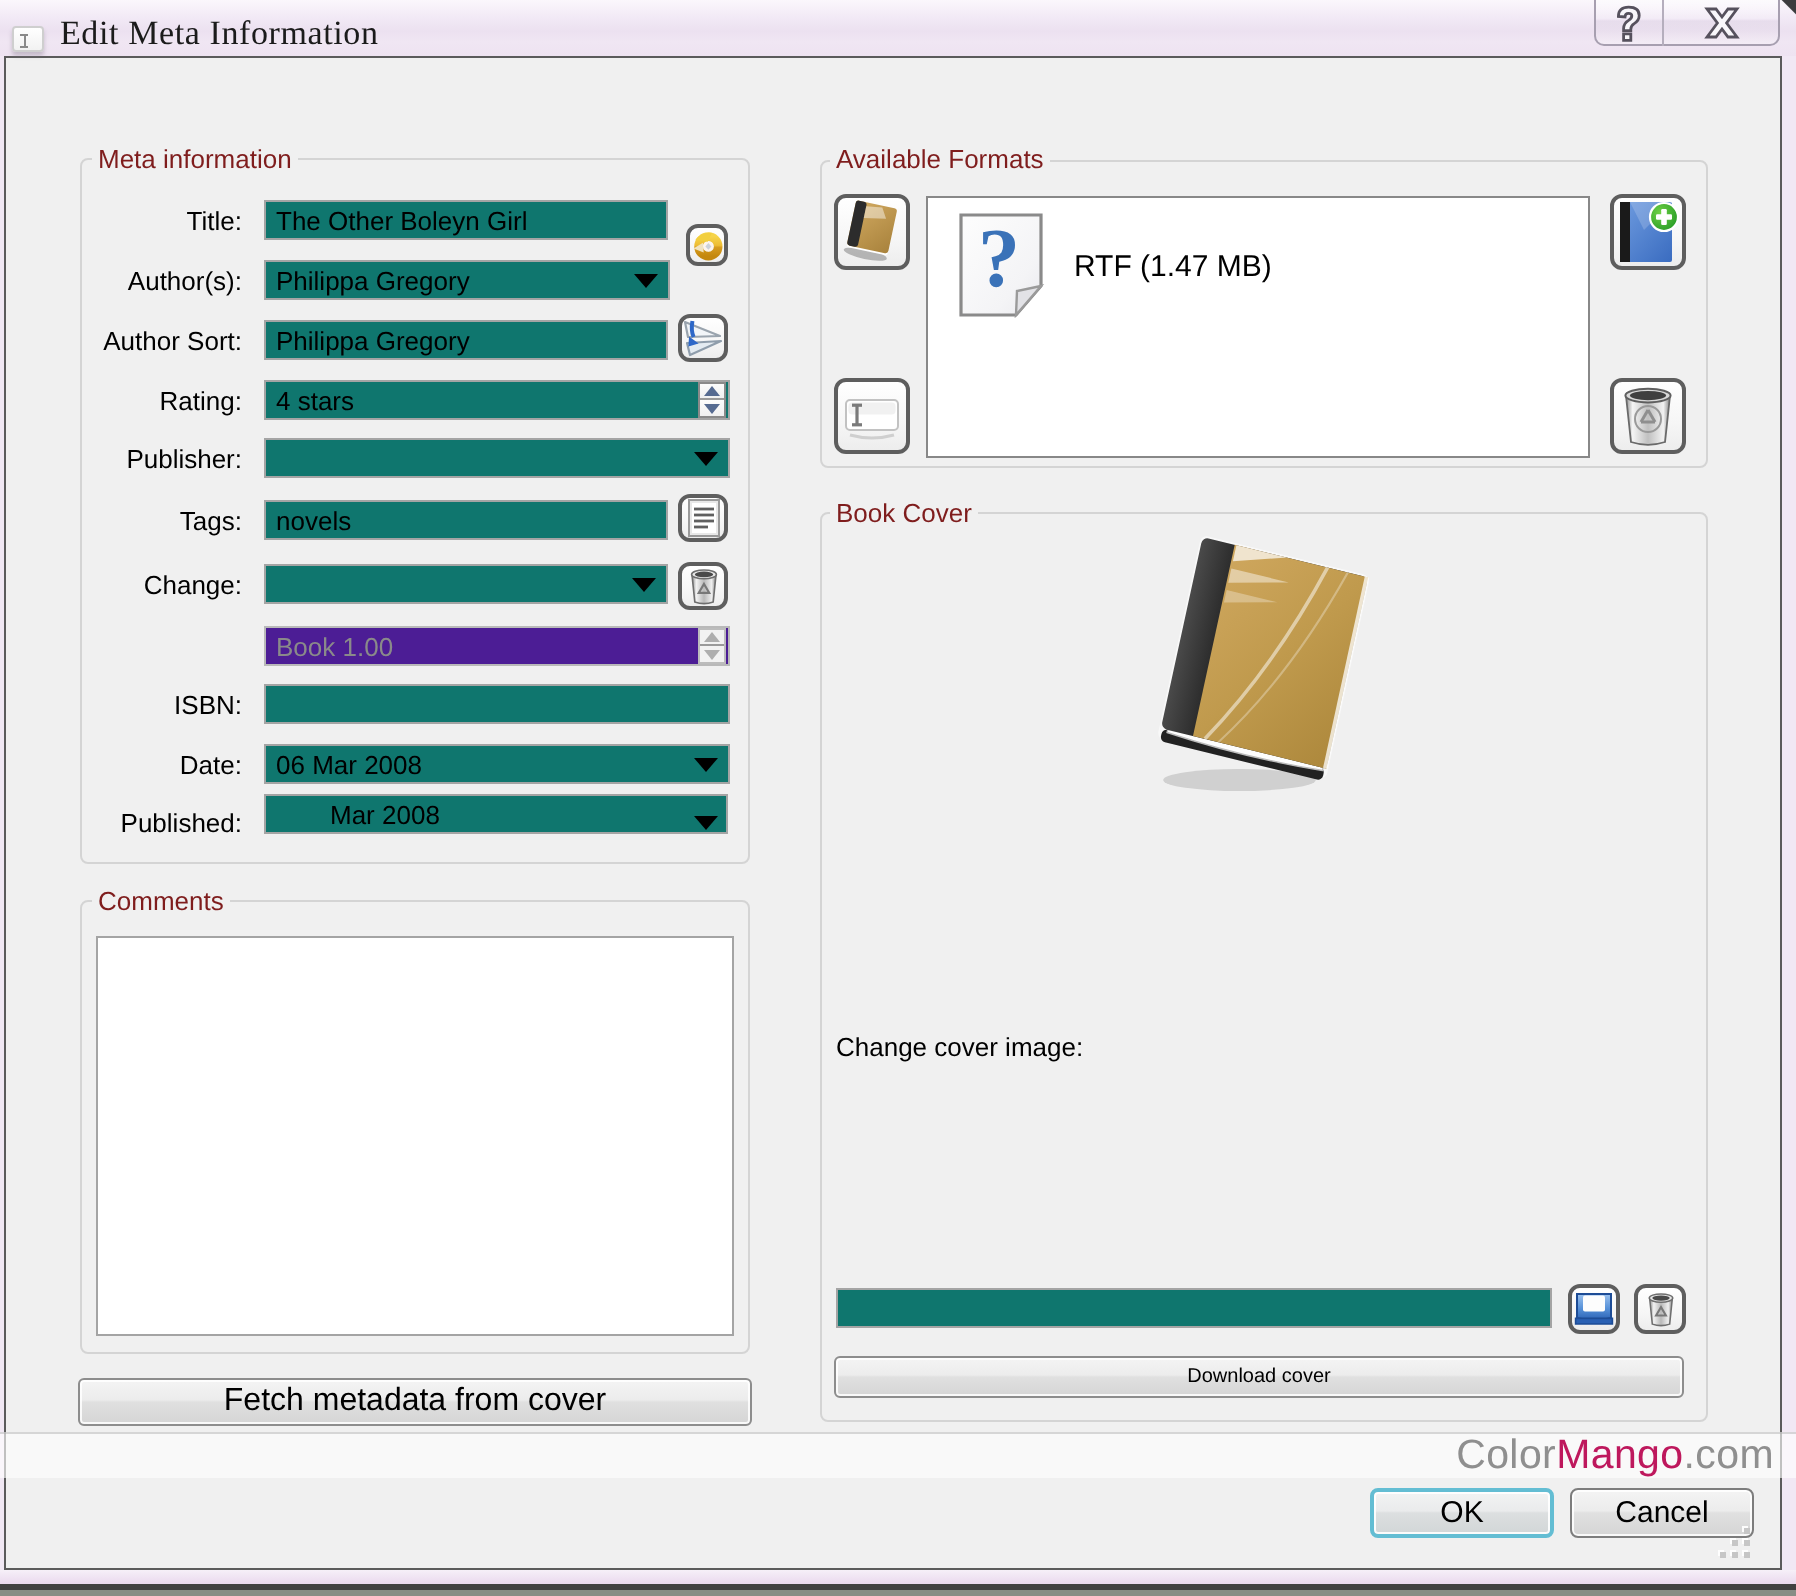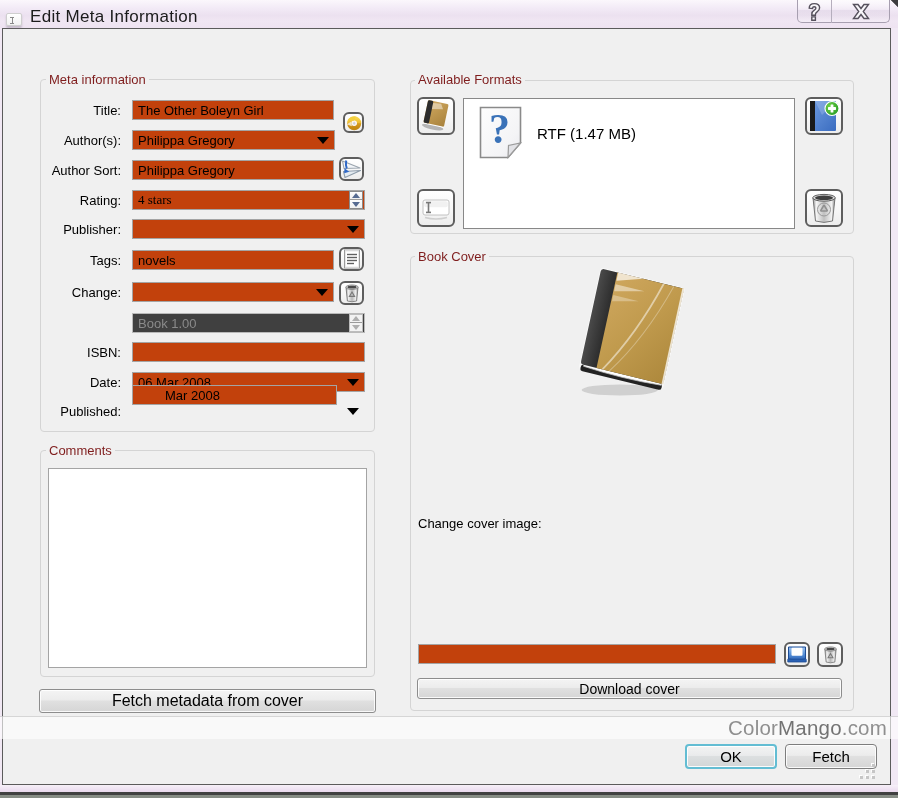--- a/index.html
+++ b/index.html
@@ -7,51 +7,51 @@
 body { position:relative; font-family:"Liberation Sans", sans-serif; background:#f1e8f4; }
 .abs { position:absolute; }
 
 
 #titlebar { left:0; top:0; width:898px; height:28px;
   background:linear-gradient(#fbf7fc, #f2eaf6 30%, #ece1f0 55%, #f0e6f3 75%, #eee3f1);
 }
 #tbicon { left:6px; top:13px; width:16px; height:13px; background:linear-gradient(#ffffff,#f2f2f2); border:1px solid #cfcfcf; border-radius:2px; box-shadow:0 2px 2px rgba(120,110,130,.35); }
 #tbicon:before { content:""; position:absolute; left:3px; top:2.5px; width:4px; height:1px; background:#8a8a8a; box-shadow:0 6px 0 #8a8a8a; }
 #tbicon:after { content:""; position:absolute; left:4.5px; top:2.5px; width:1px; height:7.5px; background:#8a8a8a; }
-#tbtitle { left:30px; top:7px; font-size:17px; letter-spacing:.3px; color:#1b1b1b; }
+#tbtitle { left:30px; top:7px; font-size:17px; letter-spacing:.3px; color:#1b1b1b;font-family:Liberation Serif, serif; }
 #caption-btns { left:797px; top:-1px; width:93px; height:24px; border:1px solid #a79fb0; border-top:none; border-radius:0 0 5px 5px; background:linear-gradient(rgba(255,255,255,.55), rgba(255,255,255,.1) 45%, rgba(190,175,200,.18) 50%, rgba(255,255,255,.25)); }
 #caption-div { left:831px; top:0; width:1px; height:23px; background:#b5aebd; }
 #topright-dark { right:0; top:0; width:9px; height:9px; background:linear-gradient(45deg, transparent 58%, #3c3c3e 62%); }
 
 #content { left:2px; top:28px; width:889px; height:757px; background:#f0f0f0; border:1.5px solid #5b5b5b; }
 
 
 #bot-lav { left:0; top:785px; width:898px; height:7px; background:linear-gradient(#f6f0f8,#ead9ee); }
 #bot-dark { left:0; top:792px; width:898px; height:3px; background:#414141; }
 #bot-gray { left:0; top:795px; width:898px; height:3px; background:#878d85; }
 
 
 .gb { border:1px solid #d4d4d4; border-radius:4px; }
 .gblbl { font-size:13px; color:#7f1d1d; background:#f0f0f0; padding:0 3px; }
 .lbl { font-size:13px; color:#000; text-align:right; width:103px; left:18px; }
-.inp { background:#c2410c; border:1px solid #a4a4a4; font-size:13px; color:#000; padding:0 5px; display:flex; align-items:center; }
+.inp { background:#0f766e; border:1px solid #a4a4a4; font-size:13px; color:#000; padding:0 5px; display:flex; align-items:center; }
 .arrow { position:absolute; width:0; height:0; border-left:6.5px solid transparent; border-right:6.5px solid transparent; border-top:7px solid #000; }
 .tb { border:2px solid #5e5e5e; border-radius:6px; background:linear-gradient(#ffffff,#f6f6f6 60%,#ededed); display:flex; align-items:center; justify-content:center; }
 .vbtn { border:1px solid #8d8d8d; border-radius:3px; background:linear-gradient(#f4f4f4,#ececec 45%,#e0e0e0 50%,#d5d5d5); box-shadow:inset 0 0 0 1px rgba(255,255,255,.85); display:flex; align-items:center; justify-content:center; font-size:15px; color:#000; }
 .spinbox { position:absolute; right:1px; top:0px; width:14px; bottom:0px; border:1.5px solid #8a8a8a; background:#fff; }
 .spinbtn { position:absolute; left:0; width:100%; height:50%; background:linear-gradient(#fcfcfc,#f0f0f0); display:flex; align-items:center; justify-content:center; }
 .sb-up { top:0; border-bottom:1px solid #9a9a9a; }
 .sb-dn { bottom:0; }
 .tri-up { width:0; height:0; border-left:4.5px solid transparent; border-right:4.5px solid transparent; border-bottom:5.5px solid #566b91; }
 .tri-dn { width:0; height:0; border-left:4.5px solid transparent; border-right:4.5px solid transparent; border-top:5.5px solid #566b91; }
 
 
 #wmband { left:0; top:716px; width:898px; height:23px; background:rgba(255,255,255,.62); border-top:1px solid rgba(170,170,170,.45); }
 #wmtext { right:11px; top:716px; font-size:20.5px; line-height:23px; color:#8f8f8f; letter-spacing:.2px; }
-#wmtext .mango { color:#737373; }
+#wmtext .mango { color:#be185d; }
 
 
 .grip { width:3px; height:3px; background:#c6c6c6; position:absolute; box-shadow:-1px -1px 0 rgba(255,255,255,.9); }
 </style>
 </head>
 <body>
 
 <div class="abs" id="content"></div>
 
 <div class="abs gb" style="left:40px; top:79px; width:335px; height:353px;"></div>
@@ -61,21 +61,21 @@
 <div class="abs inp" style="left:132px; top:100px; width:202px; height:20px;">The Other Boleyn Girl</div>
 
 <div class="abs lbl" style="top:133px;">Author(s):</div>
 <div class="abs inp" style="left:132px; top:130px; width:203px; height:20px;">Philippa Gregory</div>
 <div class="abs arrow" style="left:317px; top:137px;"></div>
 
 <div class="abs lbl" style="top:163px;">Author Sort:</div>
 <div class="abs inp" style="left:132px; top:160px; width:202px; height:20px;">Philippa Gregory</div>
 
 <div class="abs lbl" style="top:193px;">Rating:</div>
-<div class="abs inp" style="left:132px; top:190px; width:233px; height:20px;font-family:Liberation Serif, serif;">4 stars
+<div class="abs inp" style="left:132px; top:190px; width:233px; height:20px;">4 stars
   <span class="spinbox">
       <span class="spinbtn sb-up">
         <span class="tri-up"></span>
       </span>
       <span class="spinbtn sb-dn">
         <span class="tri-dn"></span>
       </span>
     </span>
 </div>
 
@@ -83,40 +83,40 @@
 <div class="abs inp" style="left:132px; top:219px; width:233px; height:20px;"></div>
 <div class="abs arrow" style="left:347px; top:226px;"></div>
 
 <div class="abs lbl" style="top:253px;">Tags:</div>
 <div class="abs inp" style="left:132px; top:250px; width:202px; height:20px;">novels</div>
 
 <div class="abs lbl" style="top:285px;">Change:</div>
 <div class="abs inp" style="left:132px; top:282px; width:202px; height:20px;"></div>
 <div class="abs arrow" style="left:316px; top:289px;"></div>
 
-<div class="abs inp" style="left:132px; top:313px; width:233px; height:20px; background:#404040; border-color:#b9b9b9; color:#8a8a8a;">Book 1.00
+<div class="abs inp" style="left:132px; top:313px; width:233px; height:20px; background:#4c1d95; border-color:#b9b9b9; color:#8a8a8a;">Book 1.00
   <span class="spinbox" style="border-color:#bcbcbc; background:#f4f4f4;">
       <span class="spinbtn sb-up" style="background:#f2f2f2;">
         <span class="tri-up" style="border-bottom-color:#aeaeae;"></span>
       </span>
       <span class="spinbtn sb-dn" style="background:#f2f2f2;">
         <span class="tri-dn" style="border-top-color:#aeaeae;"></span>
       </span>
     </span>
 </div>
 
 <div class="abs lbl" style="top:345px;">ISBN:</div>
 <div class="abs inp" style="left:132px; top:342px; width:233px; height:20px;"></div>
 
 <div class="abs lbl" style="top:375px;">Date:</div>
 <div class="abs inp" style="left:132px; top:372px; width:233px; height:20px;">06 Mar 2008</div>
 <div class="abs arrow" style="left:347px; top:379px;"></div>
 
 <div class="abs lbl" style="top:404px;">Published:</div>
-<div class="abs inp" style="left:132px; top:385px; width:205px; height:20px;padding-left:32px;">Mar 2008</div>
+<div class="abs inp" style="left:132px; top:397px; width:232px; height:20px;padding-left:32px;">Mar 2008</div>
 <div class="abs arrow" style="left:347px; top:408px;"></div>
 
 <div class="abs tb" style="left:343px; top:112px; width:21px; height:21px;" id="btn-swap">
   <svg width="16" height="16" viewBox="0 0 17 17">
     <defs>
         <linearGradient id="og" x1="0" y1="0" x2="0" y2="1">
       <stop offset="0" stop-color="#f6d44a"></stop>
           <stop offset=".45" stop-color="#edbc33"></stop>
           <stop offset=".55" stop-color="#d69b1e"></stop>
           <stop offset="1" stop-color="#c4880f"></stop>
@@ -322,27 +322,27 @@
           <stop offset=".82" stop-color="#efefef"></stop>
           <stop offset="1" stop-color="#848484"></stop>
         </linearGradient>
       </defs>
     <path d="M3 4.5 L15 4.5 L13.6 18 Q9 19.6 4.4 18 Z" fill="url(#tg3)" stroke="#6e6e6e" stroke-width=".8"></path>
     <ellipse cx="9" cy="4.2" rx="6.2" ry="2.2" fill="#e8e8e8" stroke="#6e6e6e" stroke-width=".8"></ellipse>
     <ellipse cx="9" cy="4.2" rx="4.6" ry="1.4" fill="#4a4a4a"></ellipse>
     <path d="M9 9 l2.6 4.4 h-5.2 Z" fill="none" stroke="#787878" stroke-width="1.1"></path>
   </svg>
 </div>
-<div class="abs vbtn" style="left:417px; top:678px; width:425px; height:21px; font-size:14px;">Download cover</div>
+<div class="abs vbtn" style="left:417px; top:678px; width:425px; height:21px; font-size:10px;">Download cover</div>
 
 <div class="abs" id="wmband"></div>
 <div class="abs" id="wmtext">Color<span class="mango">Mango</span>.com</div>
 
 <div class="abs" id="okbtn" style="left:685px; top:744px; width:92px; height:25px; border:2px solid #63bdd3; border-radius:4px; background:linear-gradient(#f2f3f3,#eaebec 45%,#dcdfe0 50%,#d2d6d7); box-shadow:inset 0 0 0 1px rgba(255,255,255,.9); display:flex; align-items:center; justify-content:center; font-size:15px;">OK</div>
-<div class="abs vbtn" style="left:785px; top:744px; width:92px; height:25px; border-radius:4px; border-color:#7d7d7d;">Fetch</div>
+<div class="abs vbtn" style="left:785px; top:744px; width:92px; height:25px; border-radius:4px; border-color:#7d7d7d;">Cancel</div>
 
 <div class="abs grip" style="left:872px; top:776px;"></div>
 <div class="abs grip" style="left:866px; top:776px;"></div>
 <div class="abs grip" style="left:860px; top:776px;"></div>
 <div class="abs grip" style="left:872px; top:770px;"></div>
 <div class="abs grip" style="left:866px; top:770px;"></div>
 <div class="abs grip" style="left:872px; top:764px;"></div>
 
 <div class="abs" id="titlebar"></div>
 <div class="abs" id="tbicon"></div>

